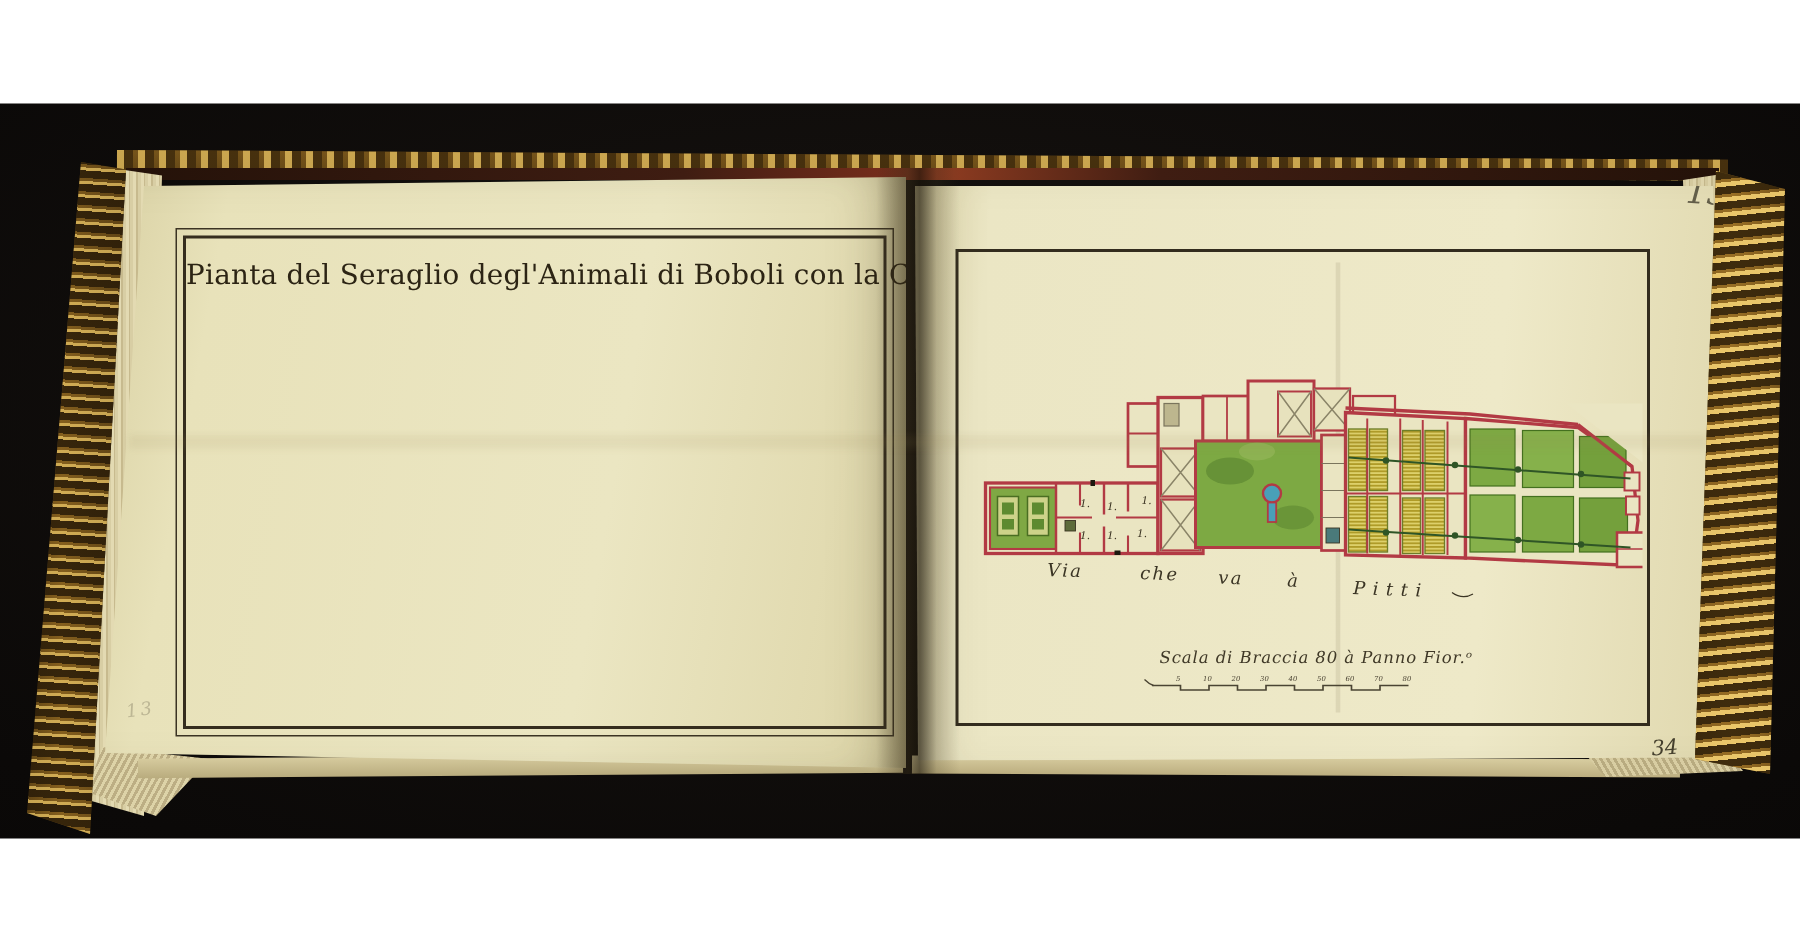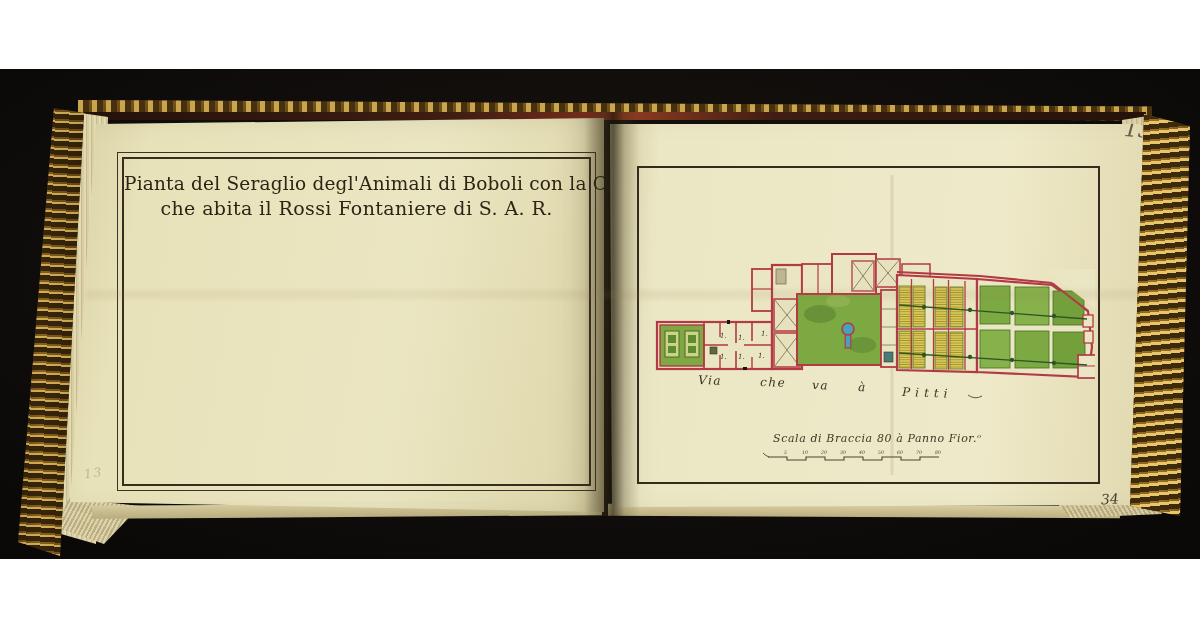--- a/index.html
+++ b/index.html
@@ -96,21 +96,20 @@
   <div class="abs stack-left-bottom"></div>
   <div class="abs gold-left"></div>
   <div class="abs under-left"></div>
   <div class="abs under-right"></div>
 
   <div class="abs page-left">
     <div class="pencil-top">15</div>
     <div class="frame-outer">
       <div class="frame-inner">
         <div class="title1">Pianta del Seraglio degl'Animali di Boboli con la Casa</div>
-        <div class="title2">che abita il Rossi Fontaniere di S. A. R.</div>
       </div>
     </div>
     <div class="pencil-bottom">13</div>
   </div>
 
   <div class="abs page-right">
     <div class="folio">13</div>
     <div class="frame-right">
       <svg class="plan-svg" width="455" height="310" viewBox="0 0 455 310">
         <defs>

